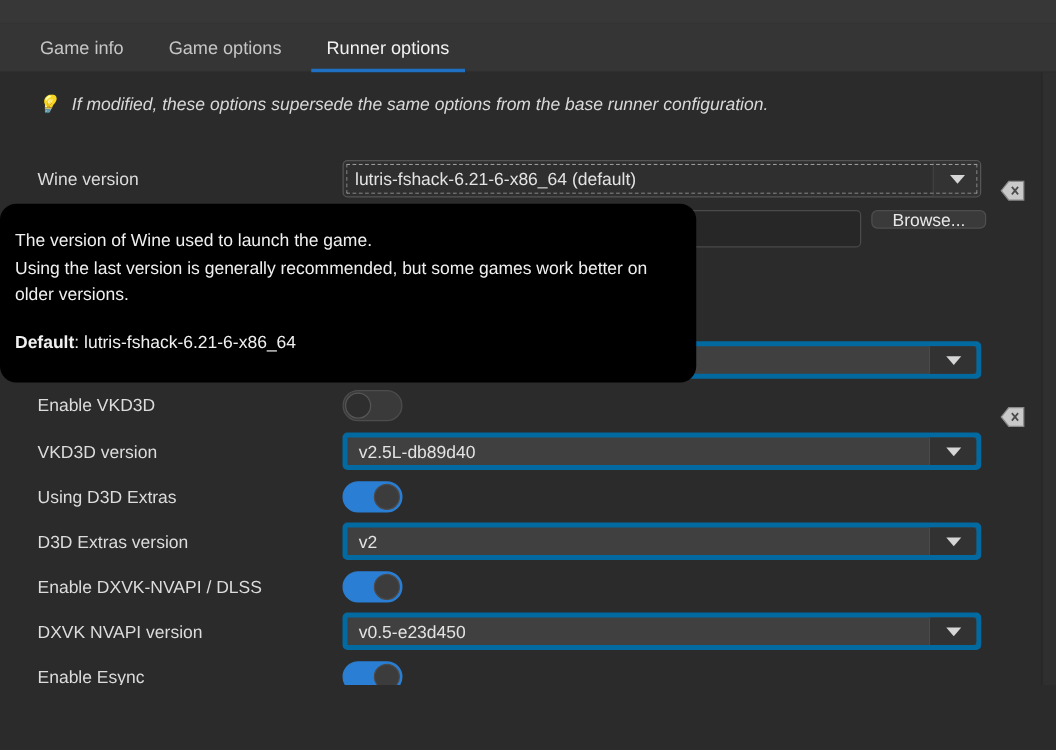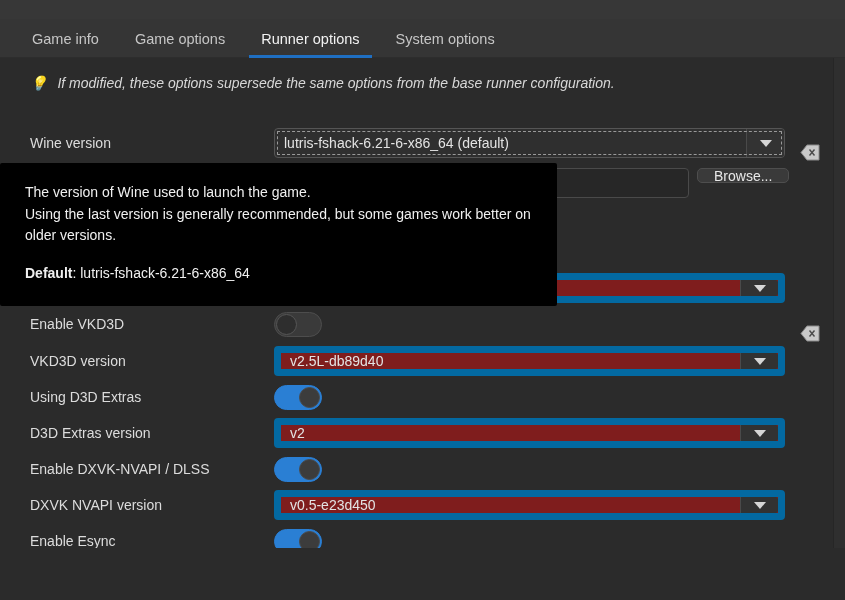--- a/index.html
+++ b/index.html
@@ -80,22 +80,22 @@
     position: absolute; left: 30px;
     font-size: 14px; color: #dcdcdc;
     white-space: nowrap;
   }
   .row-ctl { position: absolute; }
 
   
   .combo {
     position: relative;
     height: 30px;
-    background: #7f1d1d;
-    border: 7px solid #0369a1;
+    background: #404040;
+    border: 4px solid #0369a1;
     border-radius: 4px;
     display: flex; align-items: center;
     cursor: default;
   }
   .combo .combo-text {
     flex: 1 1 auto;
     padding-left: 9px;
     font-size: 14px; color: #e3e3e3;
     white-space: nowrap; overflow: hidden;
   }
@@ -171,22 +171,22 @@
     cursor: default;
   }
   .reset-icon svg { display: block; }
 
   
   .tooltip {
     position: absolute;
     left: 0; top: 163px;
     width: 557px;
     background: #000000;
-    border-radius: 2px;
-    padding: 19px 20px 22px 25px;
+    border-radius: 13px;
+    padding: 19px 20px 22px 12px;
     z-index: 50;
     color: #f0f0f0;
     font-size: 14px;
     line-height: 1.54;
   }
   .tooltip .tt-line { white-space: pre-wrap; }
   .tooltip .tt-default { margin-top: 16px; }
   .tooltip .tt-default b { font-weight: bold; margin-top: 39px; }
 
   
@@ -218,23 +218,20 @@
   <div class="tabbar">
     <div class="tabbar-inner">
       <div class="tab">
         <span>Game info</span>
       </div>
       <div class="tab">
         <span>Game options</span>
       </div>
       <div class="tab active">
         <span>Runner options</span>
-      </div>
-      <div class="tab">
-        <span>System options</span>
       </div>
     </div>
   </div>
 
   <div class="panel">
 
     <div class="hint">
       <span class="bulb">💡</span>
       <span>If modified, these options supersede the same options from the base runner configuration.</span>
     </div>

